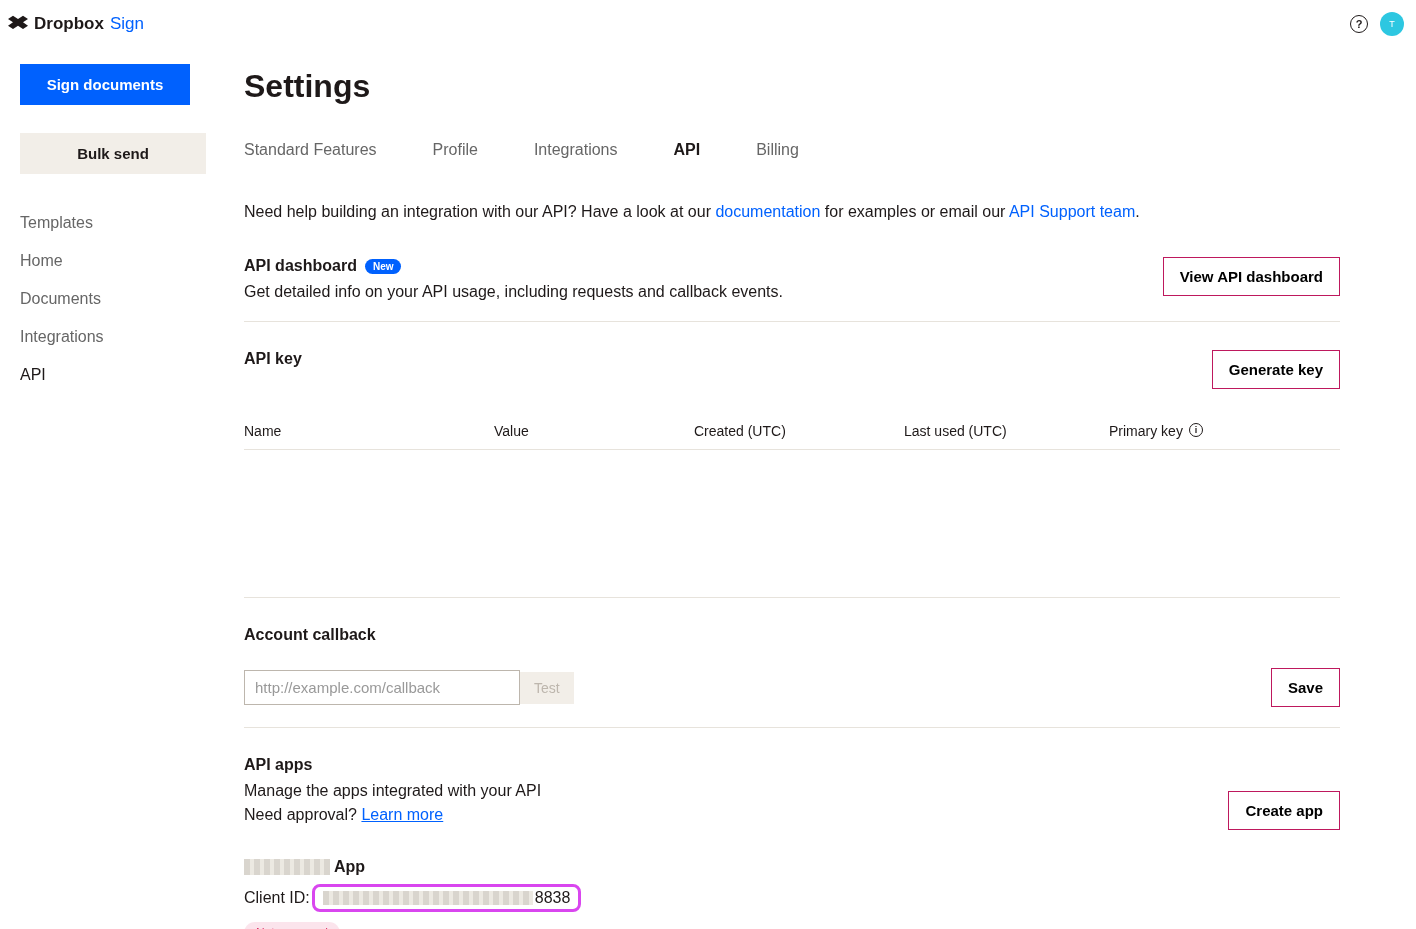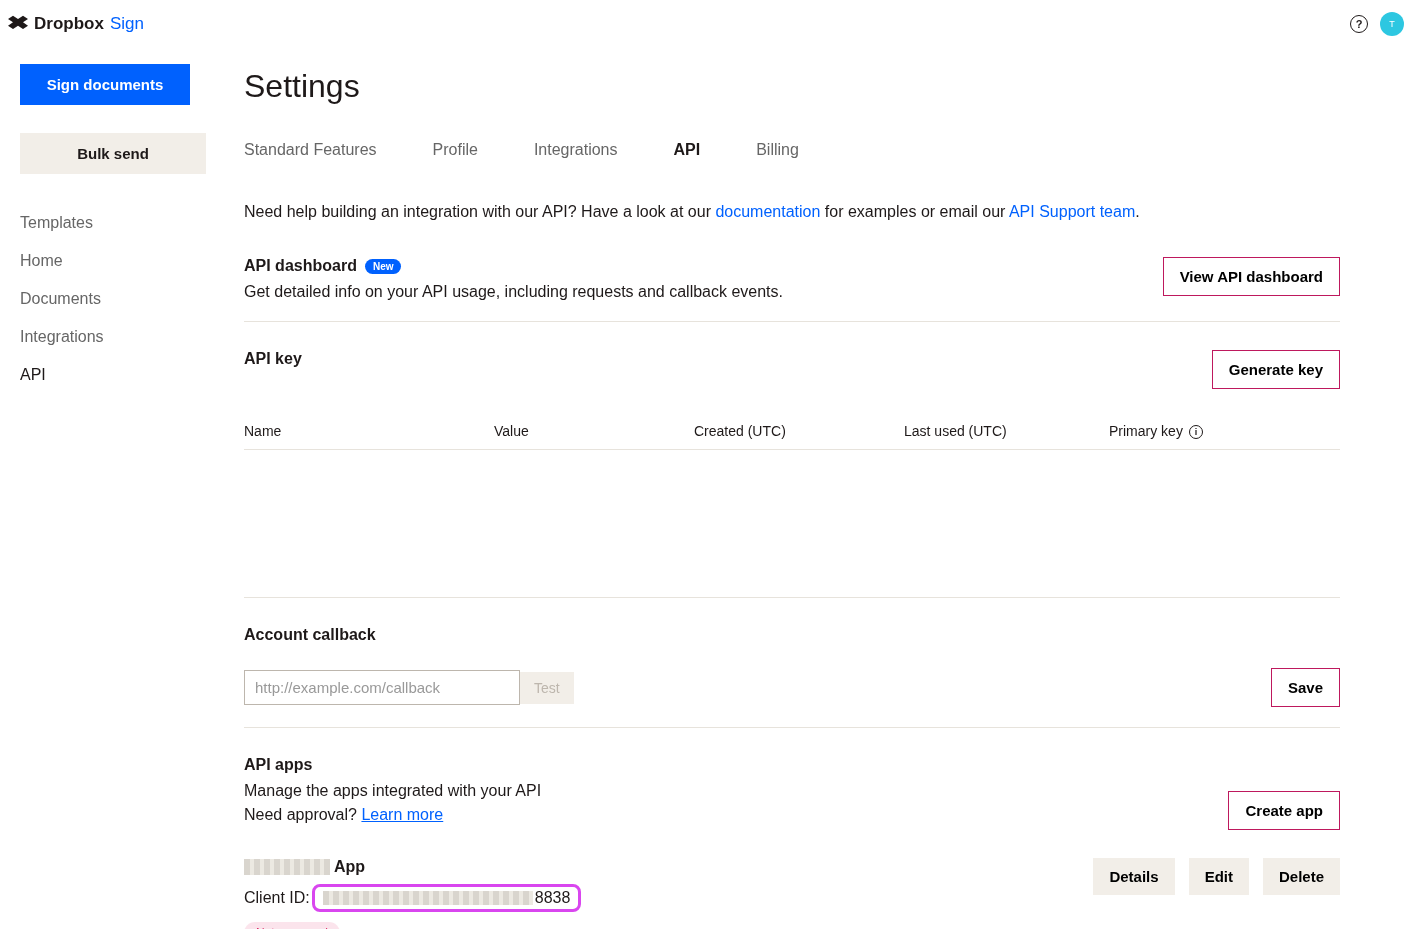--- a/index.html
+++ b/index.html
@@ -15,21 +15,21 @@
     
     .layout { display: flex; }
     .sidebar { width: 220px; padding: 16px 20px; flex-shrink: 0; }
     .btn-primary { width: 170px; background: #0061fe; color: #fff; border: none; padding: 12px 0; font-size: 15px; font-weight: 700; cursor: pointer; margin-bottom: 28px; }
     .btn-secondary { width: 186px; background: #f2eee8; color: #1e1919; border: none; padding: 12px 0; font-size: 15px; font-weight: 700; cursor: pointer; }
     .nav { margin-top: 30px; }
     .nav-item { padding: 10px 0; font-size: 16px; color: #666; cursor: pointer; }
     .nav-item.active { color: #1e1919; font-weight: 400; }
     
     .main { flex: 1; padding: 20px 60px 40px 24px; max-width: 1180px; }
-    h1 { font-size: 32px; font-weight: 400; margin-bottom: 36px; }
+    h1 { font-size: 32px; font-weight: 700; margin-bottom: 36px; }
     
     .tabs { display: flex; gap: 56px; margin-bottom: 40px; }
     .tab { font-size: 16px; color: #666; cursor: pointer; padding-bottom: 4px; }
     .tab.active { color: #1e1919; font-weight: 700; }
     
     .help-text { font-size: 16px; color: #1e1919; margin-bottom: 36px; }
     .link { color: #0061fe; text-decoration: none; cursor: pointer; }
     .link-underline { color: #0061fe; text-decoration: underline; cursor: pointer; }
     
     .section { border-bottom: 1px solid #e7e3dc; padding-bottom: 20px; margin-bottom: 28px; }
@@ -40,21 +40,21 @@
     .badge-new { background: #0061fe; color: #fff; font-size: 10px; font-weight: 700; padding: 2px 8px; border-radius: 10px; }
     .section-desc { font-size: 16px; color: #1e1919; }
     .btn-outline { background: #fff; border: 1px solid #be185d; padding: 10px 16px; font-size: 15px; font-weight: 700; cursor: pointer; white-space: nowrap; }
     
     .key-table { margin-top: 24px; }
     .key-head { display: flex; border-bottom: 1px solid #e7e3dc; padding: 10px 0; font-size: 14px; color: #1e1919; }
     .col-name { width: 250px; }
     .col-value { width: 200px; }
     .col-created { width: 210px; }
     .col-lastused { width: 205px; }
-    .col-primary { flex: 1; display: flex; align-items: flex-end; gap: 6px; }
+    .col-primary { flex: 1; display: flex; align-items: flex-start; gap: 6px; }
     .info-icon { width: 14px; height: 14px; border: 1.5px solid #1e1919; border-radius: 50%; display: inline-flex; align-items: center; justify-content: center; font-size: 9px; font-weight: 700; }
     
     .key-spacer { height: 120px; border-bottom: 1px solid #e7e3dc; }
     
     .callback-row { display: flex; align-items: center; justify-content: space-between; margin-top: 16px; }
     .callback-left { display: flex; align-items: center; }
     .callback-input { width: 276px; border: 1px solid #bdb6ad; padding: 8px 10px; font-size: 15px; color: #1e1919; }
     .callback-input::placeholder { color: #999; }
     .btn-test { background: #f2eee8; border: none; color: #bdb6ad; padding: 8px 14px; font-size: 14px; cursor: not-allowed; }
     
@@ -188,21 +188,16 @@
           </div>
           <div class="client-row">
             <span>Client ID:</span>
             <span class="client-id-box">
               <span class="redacted id"></span>
               <span class="client-id-suffix">8838</span>
             </span>
           </div>
           <span class="badge-status">Not approved</span>
         </div>
-        <div class="app-actions">
-          <button class="btn-light">Details</button>
-          <button class="btn-light">Edit</button>
-          <button class="btn-light">Delete</button>
-        </div>
       </div>
     </div>
   </main>
 </div>
 
 </body></html>

